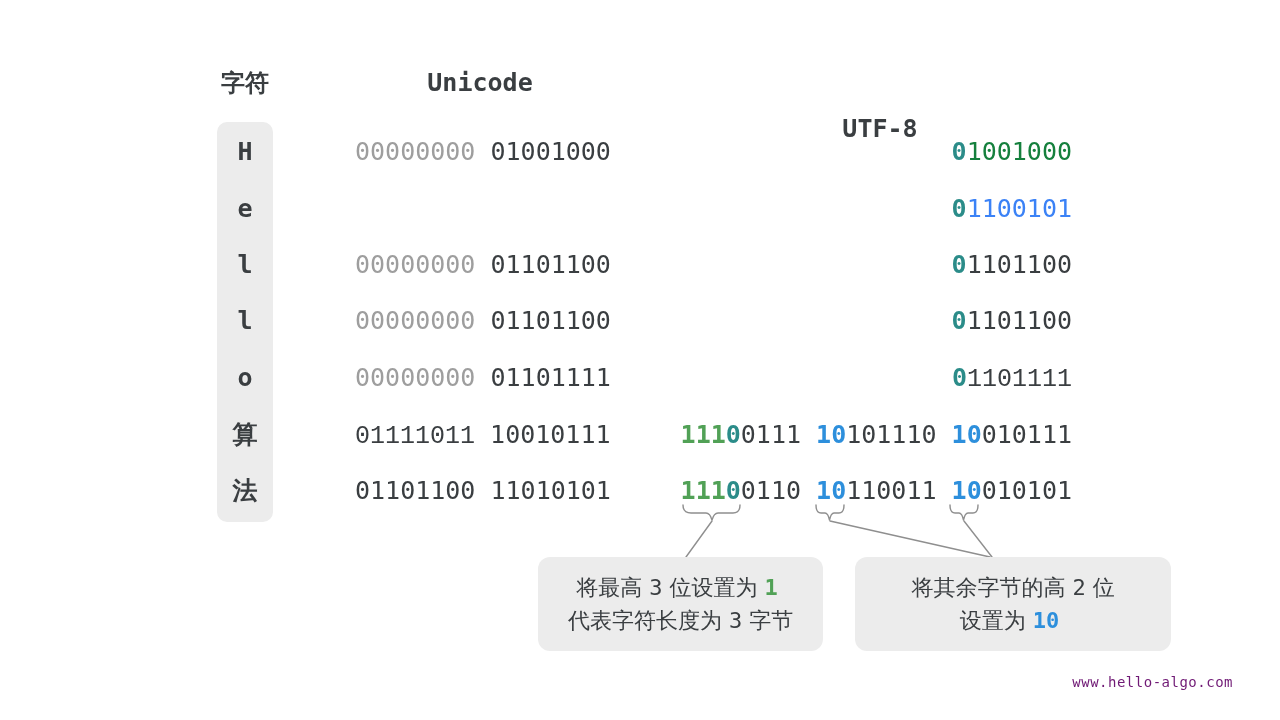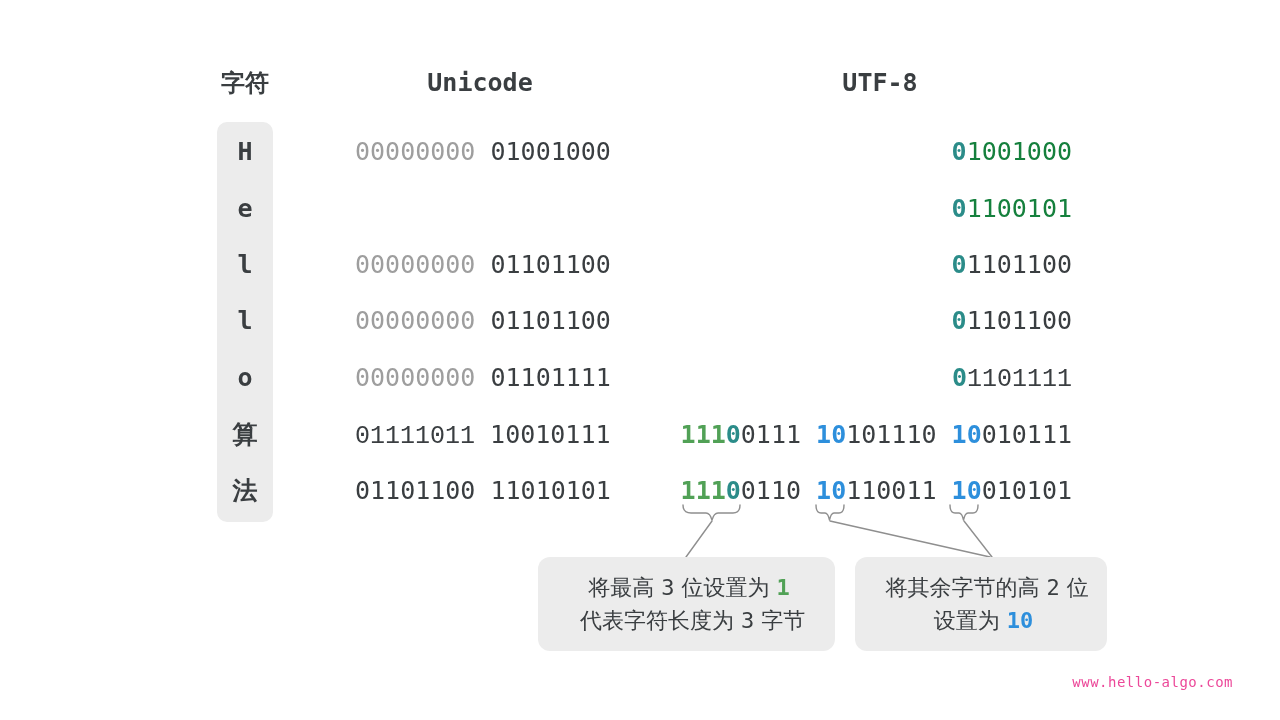--- a/index.html
+++ b/index.html
@@ -7,71 +7,71 @@
     position:relative;width:1280px;height:720px;background:#ffffff;overflow:hidden;
     font-family:"Liberation Sans",sans-serif;color:var(--dark);
   }
   .mono{font-family:"DejaVu Sans Mono","Liberation Mono",monospace;}
 
   
   .hdr{position:absolute;top:66px;height:34px;line-height:34px;transform:translateX(-50%);
        font-weight:bold;font-size:25px;color:var(--dark);white-space:nowrap;}
   .hdr-char{left:245px;font-size:24px;}
   .hdr-unicode{left:480px;}
-  .hdr-utf8{left:880px;}
+  .hdr-utf8{left:880px;margin-top:46px;}
 
   
   .char-col{position:absolute;left:217px;top:122px;width:56px;height:400px;
             background:#ececec;border-radius:10px;}
 
   
   .row{position:absolute;left:0;width:1280px;height:36px;line-height:36px;}
   .cell{position:absolute;top:0;height:36px;font-size:25px;color:var(--dark);white-space:nowrap;}
   .char-cell{left:217px;width:56px;text-align:center;font-weight:bold;
              font-family:"DejaVu Sans Mono","Liberation Sans",sans-serif;}
   .unicode-cell{left:355px;}
   .utf8-cell{right:208px;text-align:right;}
 
   
   .overlay{position:absolute;left:0;top:0;width:1280px;height:720px;pointer-events:none;}
   .overlay path{fill:none;stroke:#8f8f8f;stroke-width:1.4;stroke-linecap:round;stroke-linejoin:round;}
 
   
   .callout{position:absolute;top:557px;height:94px;background:#ececec;border-radius:12px;
            display:flex;flex-direction:column;justify-content:center;align-items:center;
-           font-size:22px;color:var(--dark);padding-left:12px;}
+           font-size:22px;color:var(--dark);}
   .callout-1{left:538px;width:285px;}
-  .callout-2{left:855px;width:240px;text-align:right;}
+  .callout-2{left:855px;width:316px;text-align:right;}
   .c-line{line-height:33px;white-space:nowrap;}
   .num{font-family:"DejaVu Sans Mono","Liberation Mono",monospace;margin:0 7px;}
   .v-green{color:var(--green);font-weight:bold;}
   .v-blue{color:var(--blue);font-weight:bold;}
 
-  .watermark{position:absolute;right:47px;top:674px;font-size:14px;color:#ec4899;letter-spacing:0.5px;}
+  .watermark{position:absolute;right:47px;top:674px;font-size:14px;color:#701a75;letter-spacing:0.5px;}
 </style>
 </head>
 <body>
 
 <div class="canvas">
 
   <div class="hdr hdr-char">字符</div>
   <div class="hdr hdr-unicode mono">Unicode</div>
   <div class="hdr hdr-utf8 mono">UTF-8</div>
 
   <div class="char-col"></div>
 
   <div id="rows">
       <div class="row" style="top: 134px;">
         <div class="cell char-cell">H</div>
         <div class="cell unicode-cell mono"><span style="color: rgb(158, 158, 158);">00000000</span> <span style="color: rgb(58, 62, 65);">01001000</span></div>
         <div class="cell utf8-cell mono"><span><span style="color: rgb(43, 140, 137); font-weight: bold;">0</span><span style="color: #15803d;">1001000</span></span></div>
       </div>
       <div class="row" style="top: 191px;">
         <div class="cell char-cell">e</div>
-        <div class="cell utf8-cell mono"><span><span style="color: rgb(43, 140, 137); font-weight: bold;">0</span><span style="color: #15803d;">1100101</span></span></div>
+        <div class="cell utf8-cell mono"><span><span style="color: rgb(43, 140, 137); font-weight: bold;">0</span><span style="color: #3b82f6;">1100101</span></span></div>
       </div>
       <div class="row" style="top: 247px;">
         <div class="cell char-cell">l</div>
         <div class="cell unicode-cell mono"><span style="color: rgb(158, 158, 158);">00000000</span> <span style="color: rgb(58, 62, 65);">01101100</span></div>
         <div class="cell utf8-cell mono"><span><span style="color: rgb(43, 140, 137); font-weight: bold;">0</span><span style="color: rgb(58, 62, 65);">1101100</span></span></div>
       </div>
       <div class="row" style="top: 303px;">
         <div class="cell char-cell">l</div>
         <div class="cell unicode-cell mono"><span style="color: rgb(158, 158, 158);">00000000</span> <span style="color: rgb(58, 62, 65);">01101100</span></div>
         <div class="cell utf8-cell mono"><span><span style="color: rgb(43, 140, 137); font-weight: bold;">0</span><span style="color: rgb(58, 62, 65);">1101100</span></span></div>

